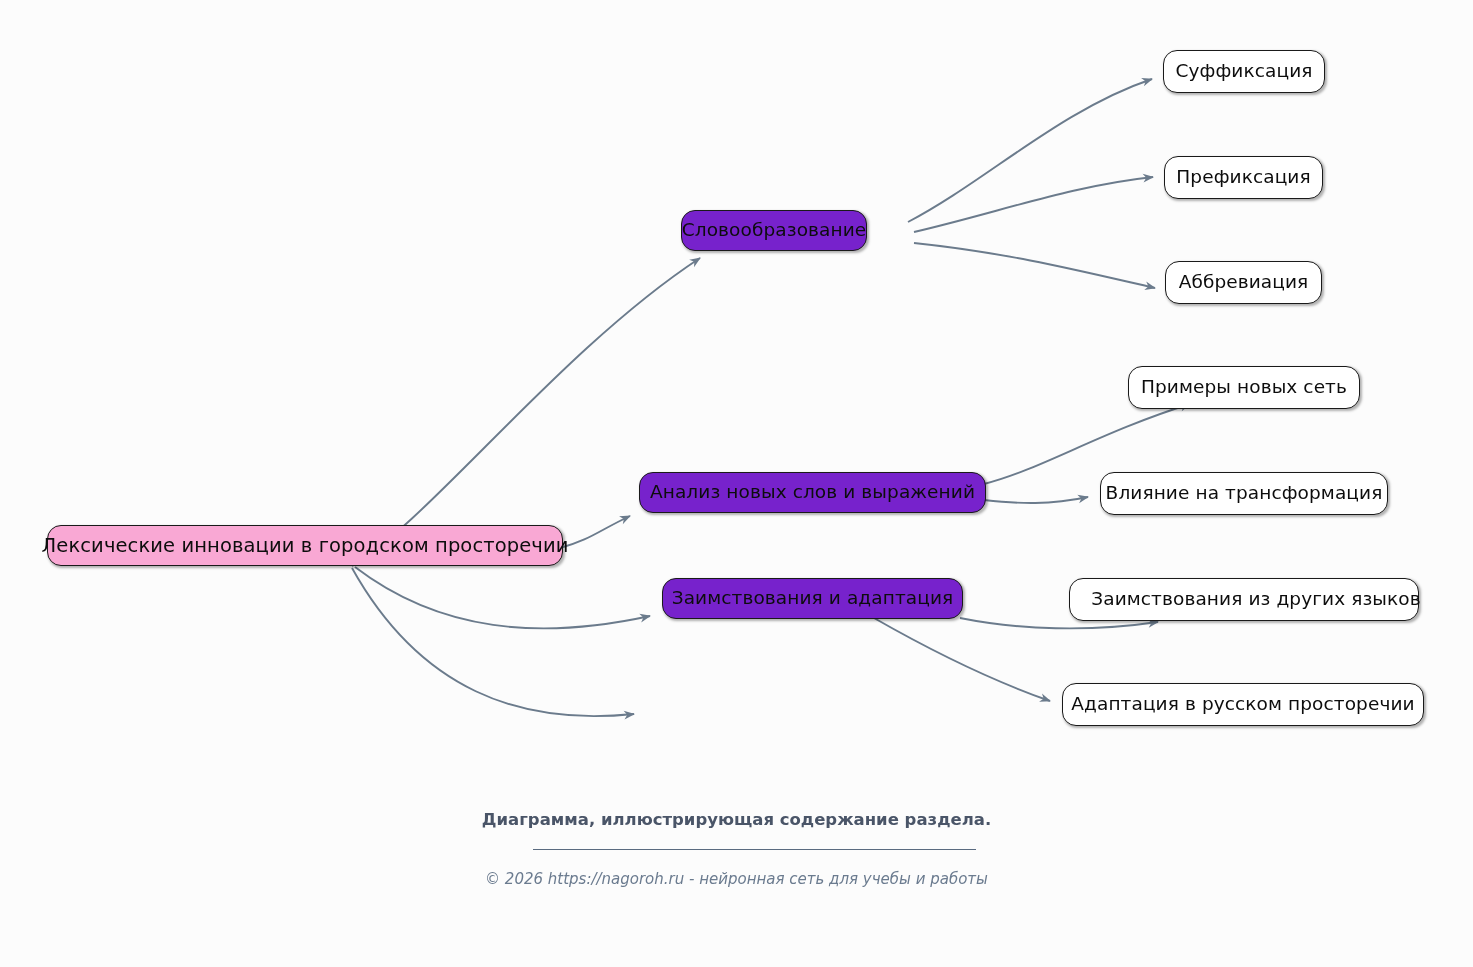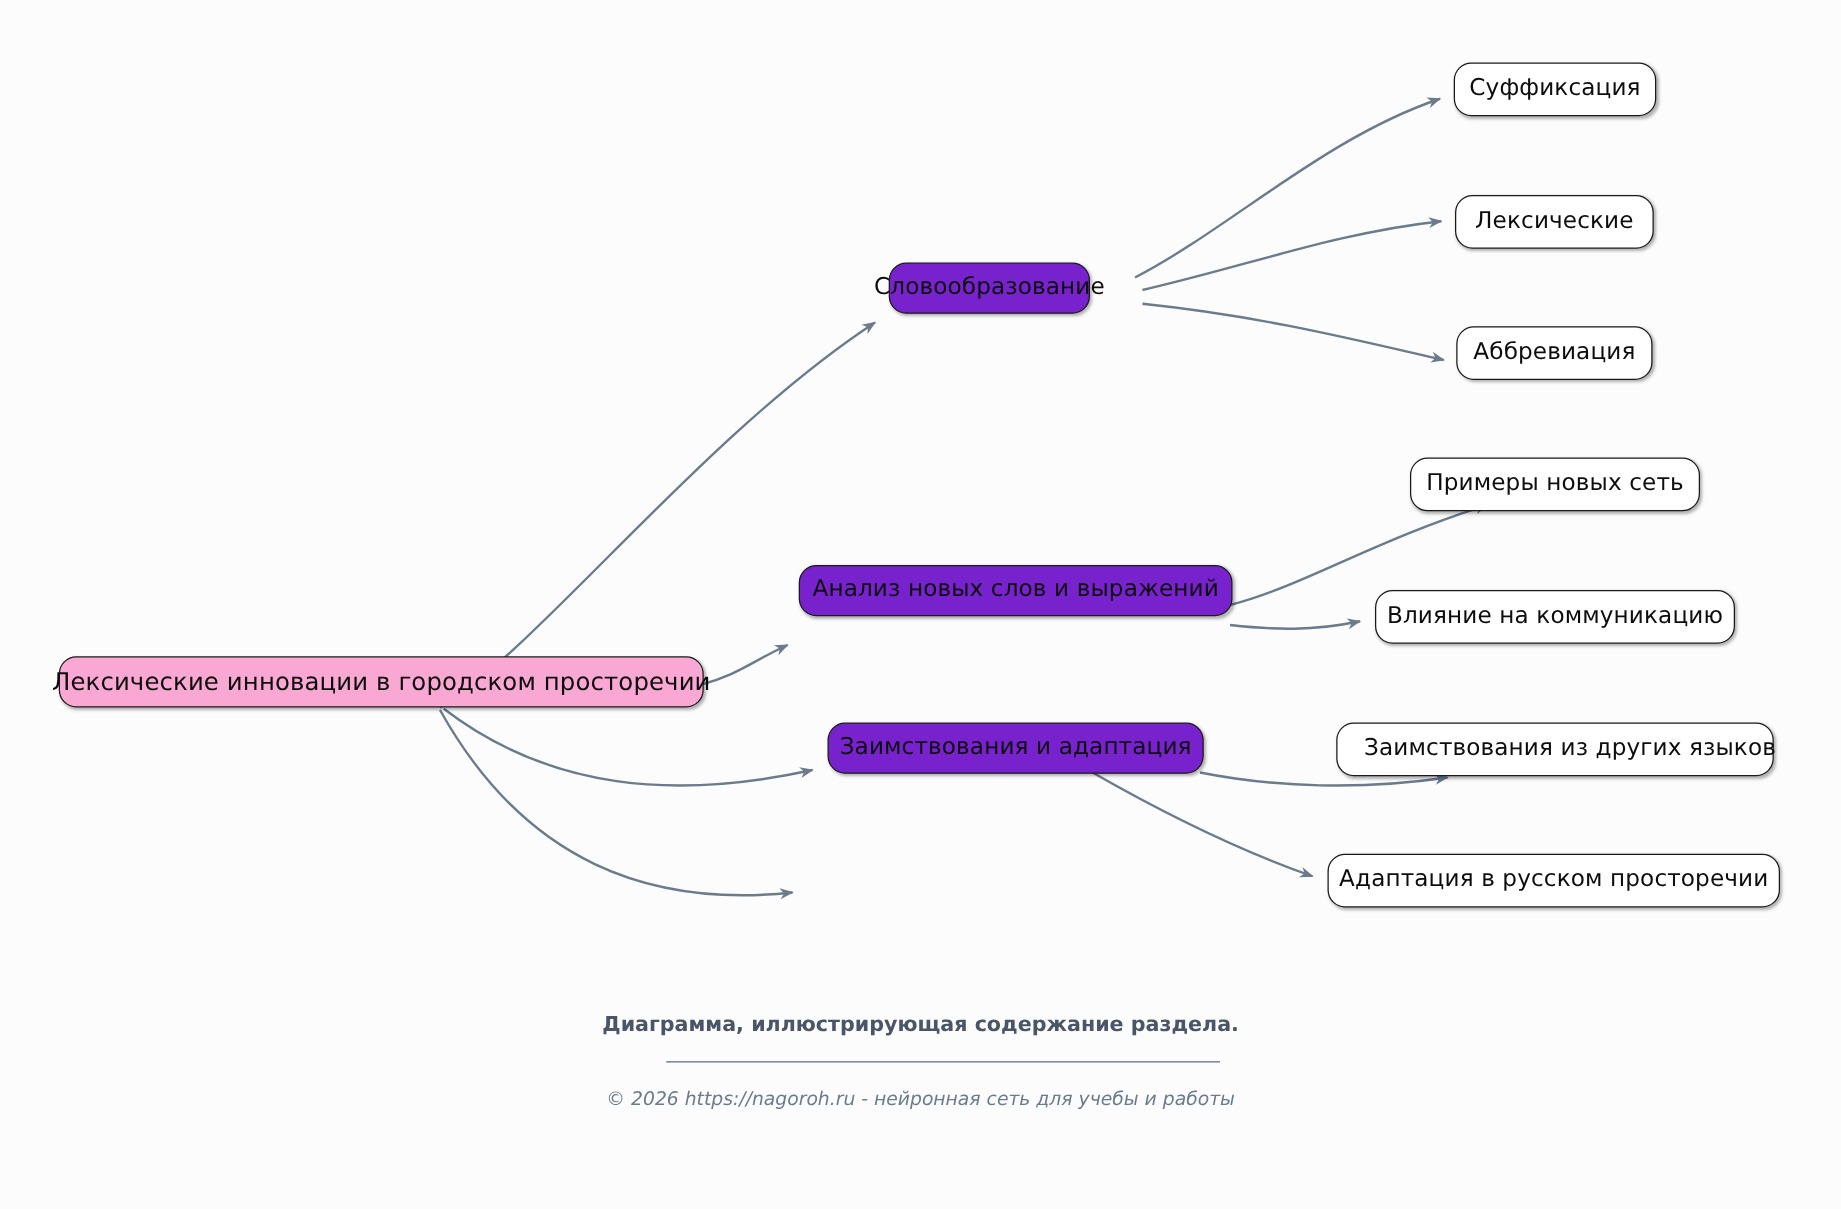--- a/index.html
+++ b/index.html
@@ -133,51 +133,51 @@
 
       <path d="M 960,618 C 1020,630 1090,632 1158,622"></path>
       <path d="M 874,618 C 930,650 990,680 1050,701"></path>
     </g>
   </svg>
 
   <div class="node node-root" style="left:47px; top:525px; width:516px; height:41px;">
     <span class="node-label">Лексические инновации в городском просторечии</span>
   </div>
 
-  <div class="node node-branch" style="left:711px; top:210px; width:161px; height:41px;">
+  <div class="node node-branch" style="left:681px; top:210px; width:186px; height:41px;">
     <span class="node-label">Словообразование</span>
   </div>
 
-  <div class="node node-branch" style="left:639px; top:452px; width:347px; height:41px;justify-content:center;">
+  <div class="node node-branch" style="left:639px; top:472px; width:347px; height:41px;justify-content:center;">
     <span class="node-label">Анализ новых слов и выражений</span>
   </div>
 
   <div class="node node-branch" style="left:662px; top:578px; width:301px; height:41px;">
     <span class="node-label">Заимствования и адаптация</span>
   </div>
 
 
   <div class="node node-leaf" style="left:1163px; top:50px; width:162px; height:43px;">
     <span class="node-label">Суффиксация</span>
   </div>
 
   <div class="node node-leaf" style="left:1164px; top:156px; width:159px; height:43px;">
-    <span class="node-label">Лексические</span>
+    <span class="node-label">Префиксация</span>
   </div>
 
   <div class="node node-leaf" style="left:1165px; top:261px; width:157px; height:43px;">
     <span class="node-label">Аббревиация</span>
   </div>
 
   <div class="node node-leaf" style="left:1128px; top:366px; width:232px; height:43px;">
     <span class="node-label">Примеры новых сеть</span>
   </div>
 
   <div class="node node-leaf" style="left:1100px; top:472px; width:288px; height:43px;">
-    <span class="node-label">Влияние на коммуникацию</span>
+    <span class="node-label">Влияние на трансформация</span>
   </div>
 
   <div class="node node-leaf" style="left:1069px; top:578px; width:350px; height:43px;padding-left:24px;">
     <span class="node-label">Заимствования из других языков</span>
   </div>
 
   <div class="node node-leaf" style="left:1062px; top:683px; width:362px; height:43px;">
     <span class="node-label">Адаптация в русском просторечии</span>
   </div>
 

